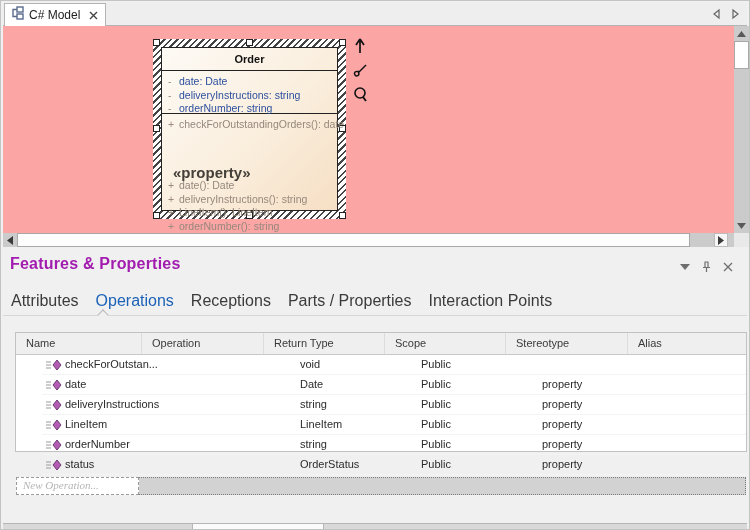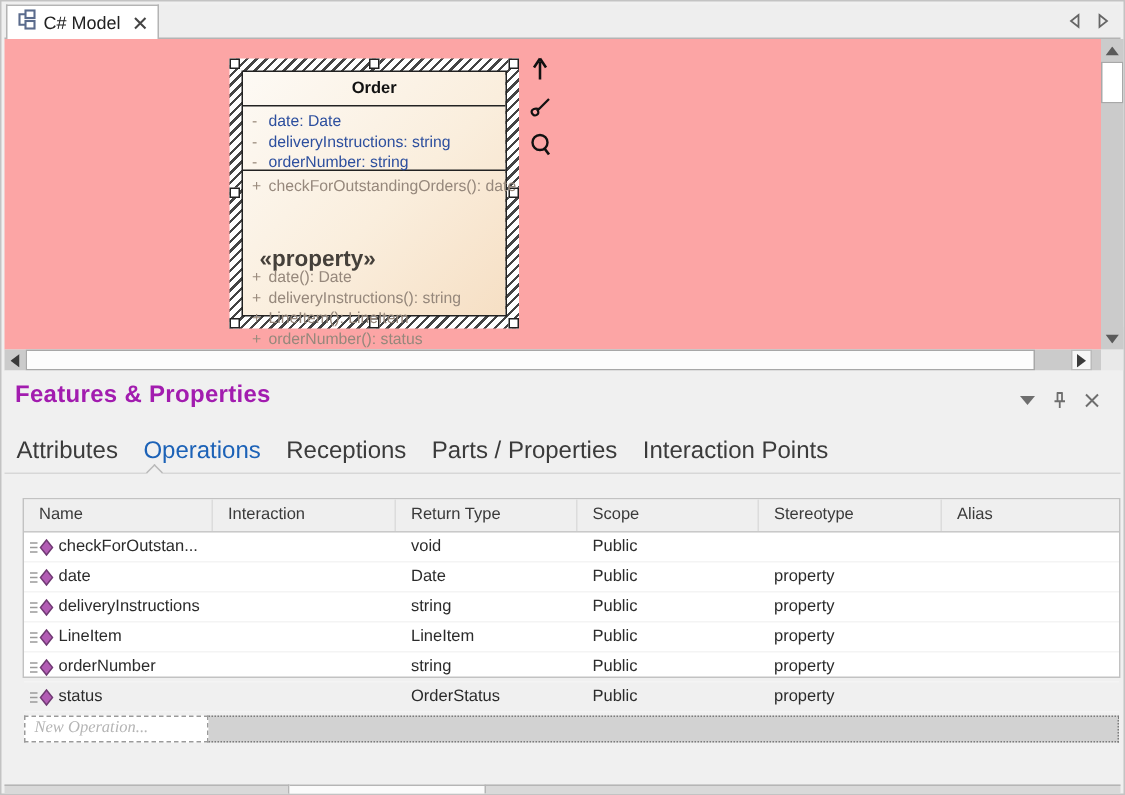--- a/index.html
+++ b/index.html
@@ -69,21 +69,21 @@
     border-left:1px solid #b9b9b9; border-top:1px solid #b9b9b9; transform:rotate(45deg); }
   
   .optable { position:absolute; left:12px; top:85px; width:732px; height:120px;
     background:#fff; border:1px solid #c2c2c2; }
   .thead { display:grid; grid-template-columns:126px 122px 121px 121px 122px 1fr;
     height:22px; background:#efefef; border-bottom:1px solid #c9c9c9; }
   .thead .hcell { font-size:11px; color:#3a3a3a; line-height:21px; padding-left:10px;
     border-right:1px solid #dcdcdc; overflow:hidden; white-space:nowrap; }
   .thead .hcell:last-child { border-right:none; }
   .trow { display:grid; grid-template-columns:126px 122px 121px 121px 122px 1fr;
-    height:20px; border-bottom:1px solid #f4f4f4; }
+    height:20px; border-bottom:1px solid #f4f4f4;margin-left:26px; }
   .trow .cell { font-size:11px; color:#2b2b2b; line-height:19px; padding-left:10px;
     overflow:hidden; white-space:nowrap; }
   .trow .namecell { padding-left:4px; display:flex; align-items:center; gap:3px; }
   .op-icon { flex:0 0 auto; display:flex; }
   .newrow { display:flex; height:18px; margin-top:2px; }
   .newrow .newcell { width:123px; background:#fff; border:1px dashed #9a9a9a;
     font-size:11px; font-style:italic; color:#b5b5b5; line-height:15px; padding-left:6px;
     white-space:nowrap; overflow:hidden;font-family:Liberation Serif, serif; }
   .newrow .newfill { flex:1; background:#d2d2d2; border:1px dotted #7c7c7c; border-left:none; }
   
@@ -161,21 +161,21 @@
           <div class="cls-line">
             <span class="vis">+</span><span class="op-sig">date(): Date</span>
           </div>
           <div class="cls-line">
             <span class="vis">+</span><span class="op-sig">deliveryInstructions(): string</span>
           </div>
           <div class="cls-line">
             <span class="vis">+</span><span class="op-sig">LineItem(): LineItem</span>
           </div>
           <div class="cls-line">
-            <span class="vis">+</span><span class="op-sig">orderNumber(): status</span>
+            <span class="vis">+</span><span class="op-sig">orderNumber(): string</span>
           </div>
           <div class="cls-line">
             <span class="vis">+</span><span class="op-sig">status(): OrderStatus</span>
           </div>
         </div>
       </div>
     </div>
 
     <div class="float-icons">
       <span>
@@ -253,21 +253,21 @@
       <span class="ptab">Receptions</span>
       <span class="ptab">Parts / Properties</span>
       <span class="ptab">Interaction Points</span>
     </div>
     <div class="ptab-line"></div>
     <div class="ptab-notch"></div>
 
     <div class="optable">
       <div class="thead">
         <div class="hcell">Name</div>
-        <div class="hcell">Interaction</div>
+        <div class="hcell">Operation</div>
         <div class="hcell">Return Type</div>
         <div class="hcell">Scope</div>
         <div class="hcell">Stereotype</div>
         <div class="hcell">Alias</div>
       </div>
 
       <div class="trow">
         <div class="cell namecell">
           <span class="op-icon">
             <svg width="16" height="12" viewBox="0 0 16 12">

